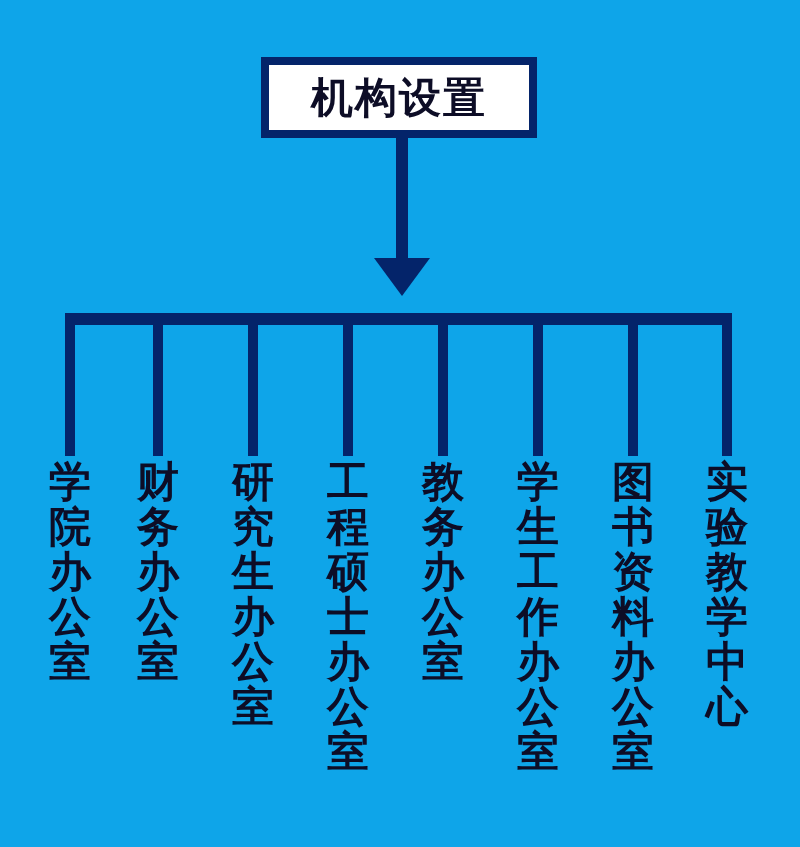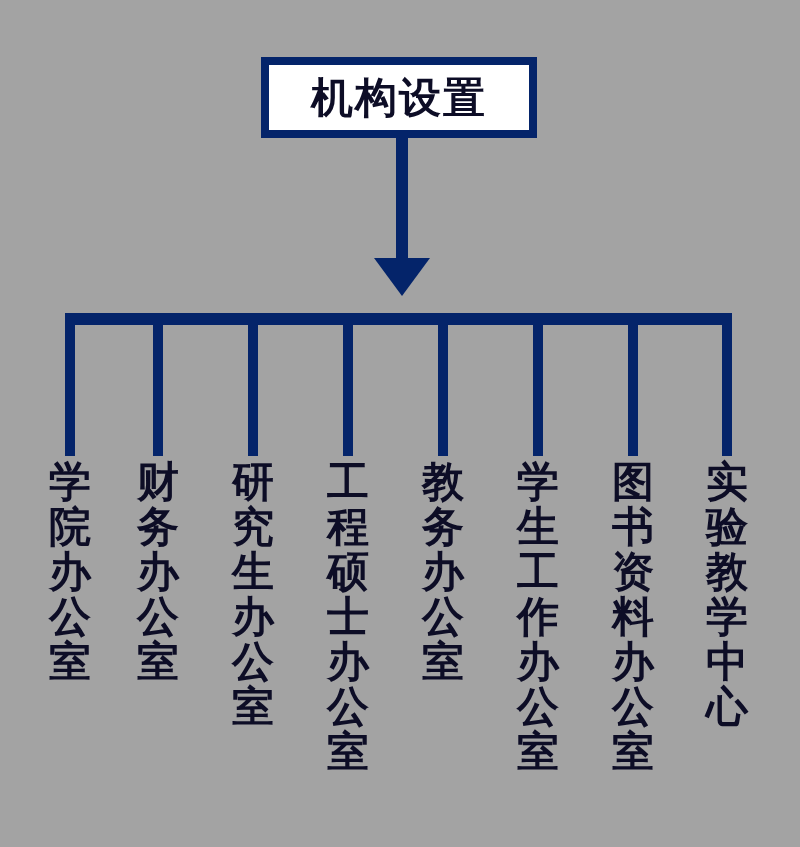--- a/index.html
+++ b/index.html
@@ -11,21 +11,21 @@
     width: 800px;
     height: 847px;
     font-family: "DejaVu Sans", "Liberation Sans", sans-serif;
     overflow: hidden;
   }
 
   #chart-root {
     position: relative;
     width: 800px;
     height: 847px;
-    background: #a3a3a3;
+    background: #0ea5e9;
   }
 
   
   .title-box {
     position: absolute;
     left: 261px;
     top: 57px;
     width: 276px;
     height: 81px;
     box-sizing: border-box;

